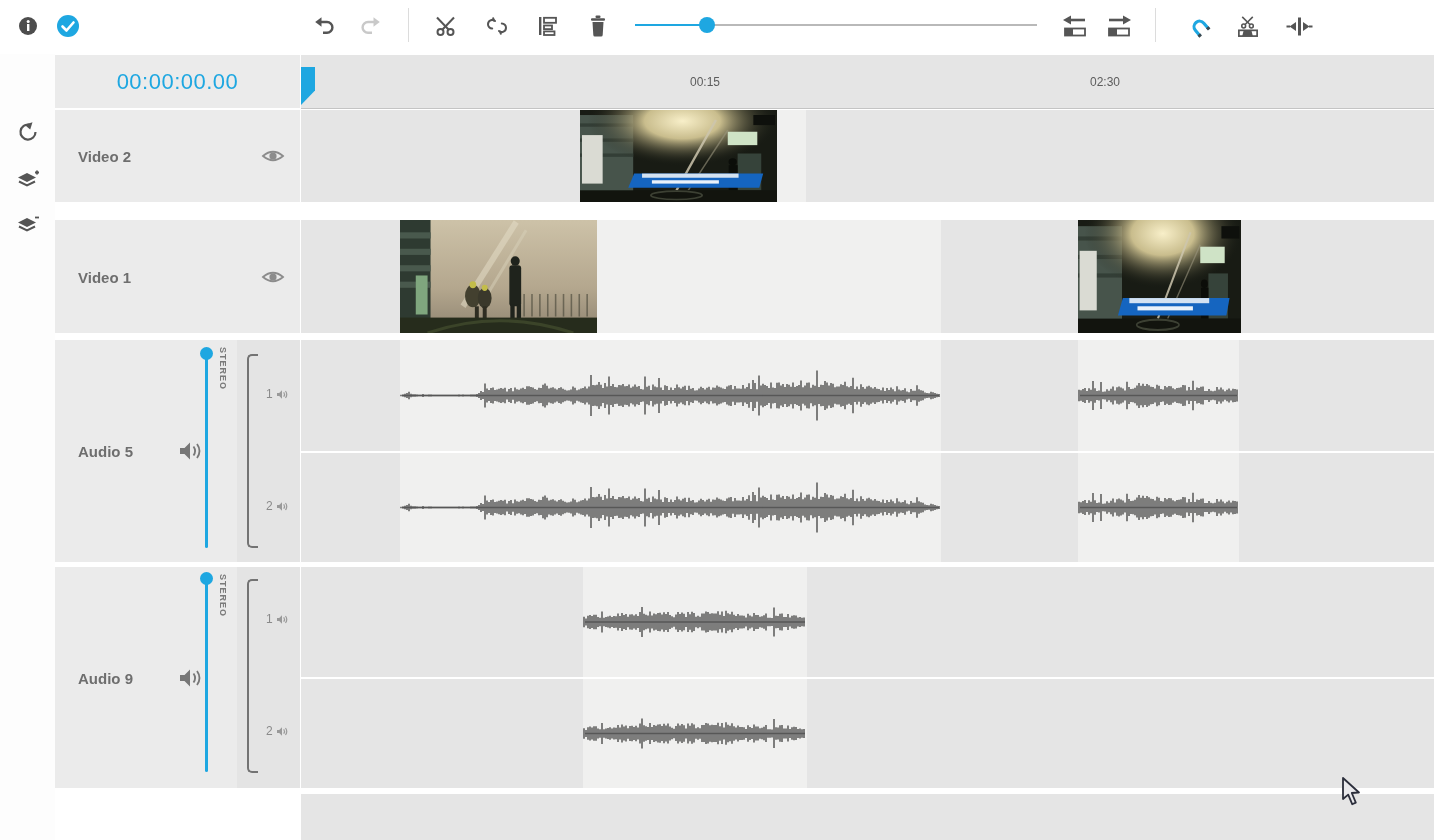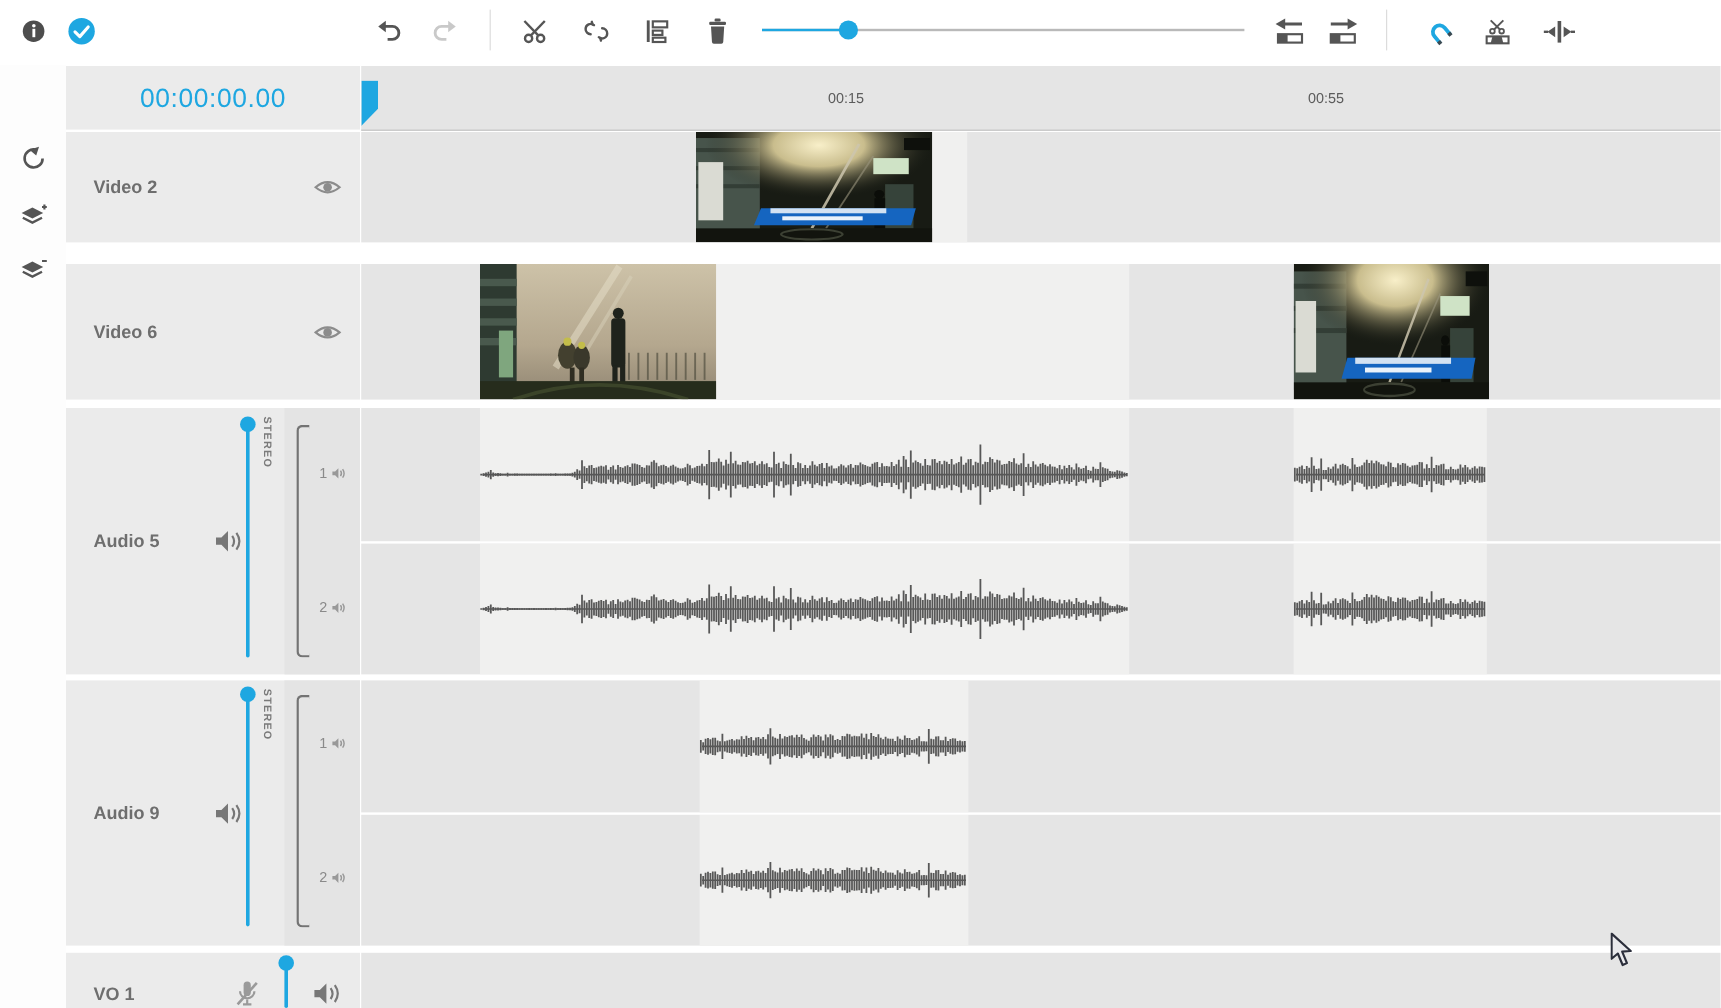--- a/index.html
+++ b/index.html
@@ -200,21 +200,21 @@
           <path d="M5 18.5 L13 22.5 L21 18.5" fill="none" stroke="#555" stroke-width="2"></path>
         </svg>
     </span>
   </div>
 
   <div class="hcell row-ruler-h">
     <span class="timecode">00:00:00.00</span>
   </div>
   <div class="tcell row-ruler-t">
     <span class="rmark" style="left: 404px;">00:15</span>
-    <span class="rmark" style="left: 804px;">00:55</span>
+    <span class="rmark" style="left: 804px;">02:30</span>
     <span class="playhead"></span>
   </div>
 
   <div class="hcell row-v2">
     <span class="tlabel vmid">Video 2</span>
     <span class="eye">
       <svg width="24" height="18" viewBox="0 0 24 18">
           <path d="M2 9 Q12 0.5 22 9 Q12 17.5 2 9 Z" fill="none" stroke="#8c8c8c" stroke-width="1.8"></path>
           <circle cx="12" cy="9" r="3.6" fill="#8c8c8c"></circle>
         </svg>
@@ -249,21 +249,21 @@
     <rect x="63" y="76" width="98" height="5" fill="#d3e2f2"></rect>
     <rect x="73" y="84" width="68" height="4" fill="#eaf2fa"></rect>
     <rect x="0" y="96" width="200" height="14" fill="#12140e"></rect>
     <ellipse cx="98" cy="102" rx="26" ry="5" fill="none" stroke="#3c4033" stroke-width="2"></ellipse>
   </svg>
         </div>
       </div>
   </div>
 
   <div class="hcell row-v1">
-    <span class="tlabel vmid">Video 6</span>
+    <span class="tlabel vmid">Video 1</span>
     <span class="eye">
       <svg width="24" height="18" viewBox="0 0 24 18">
           <path d="M2 9 Q12 0.5 22 9 Q12 17.5 2 9 Z" fill="none" stroke="#8c8c8c" stroke-width="1.8"></path>
           <circle cx="12" cy="9" r="3.6" fill="#8c8c8c"></circle>
         </svg>
     </span>
   </div>
   <div class="tcell row-v1">
     <div class="vclip" style="left: 99px; width: 541px;">
         <div class="thumb" style="width: 197px;">
@@ -447,40 +447,20 @@
   </div>
   <div class="tcell lane-a2-2">
     <div class="aclip" style="left: 282px; width: 224px;">
         <svg width="224" height="109">
     <path d="M2 54.5H222" stroke="#575757" stroke-width="1.3"></path>
     <path d="M1 49.2V59.8M3 51.0V58.0M5 48.2V60.8M7 47.5V61.5M9 48.5V60.5M11 47.3V61.7M13 47.2V61.8M15 49.6V59.4M17 50.2V58.8M19 44.0V65.0M21 50.2V58.8M23 49.5V59.5M25 48.9V60.1M27 48.3V60.7M29 49.6V59.4M31 48.5V60.5M33 48.8V60.2M35 46.0V63.0M37 48.4V60.6M39 45.6V63.4M41 47.4V61.6M43 46.6V62.4M45 49.3V59.7M47 47.1V61.9M49 46.7V62.3M51 48.1V60.9M53 46.7V62.3M55 48.6V60.4M57 44.4V64.6M59 39.4V69.6M61 46.3V62.7M63 47.2V61.8M65 48.1V60.9M67 44.1V64.9M69 47.9V61.1M71 46.1V62.9M73 46.7V62.3M75 45.6V63.4M77 45.2V63.8M79 47.1V61.9M81 44.8V64.2M83 46.6V62.4M85 44.6V64.4M87 47.6V61.4M89 48.7V60.3M91 49.7V59.3M93 46.9V62.1M95 44.5V64.5M97 46.4V62.6M99 44.9V64.1M101 46.2V62.8M103 49.6V59.4M105 44.6V64.4M107 46.8V62.2M109 44.3V64.7M111 45.4V63.6M113 49.2V59.8M115 48.3V60.7M117 49.2V59.8M119 45.9V63.1M121 46.1V62.9M123 43.9V65.1M125 44.4V64.6M127 46.2V62.8M129 45.7V63.3M131 46.0V63.0M133 46.1V62.9M135 43.8V65.2M137 47.3V61.7M139 43.9V65.1M141 48.5V60.5M143 43.3V65.7M145 45.8V63.2M147 46.7V62.3M149 44.3V64.7M151 47.3V61.7M153 48.6V60.4M155 46.5V62.5M157 48.0V61.0M159 48.1V60.9M161 48.2V60.8M163 49.9V59.1M165 46.3V62.7M167 48.1V60.9M169 49.0V60.0M171 45.4V63.6M173 47.6V61.4M175 47.4V61.6M177 49.2V59.8M179 48.8V60.2M181 47.8V61.2M183 46.1V62.9M185 50.3V58.7M187 50.2V58.8M189 50.4V58.6M191 40.1V68.9M193 48.2V60.8M195 48.5V60.5M197 46.2V62.8M199 46.0V63.0M201 49.4V59.6M203 49.4V59.6M205 46.5V62.5M207 49.9V59.1M209 48.3V60.7M211 47.7V61.3M213 48.0V61.0M215 50.1V58.9M217 49.5V59.5M219 50.3V58.7M221 50.0V59.0" stroke="#575757" stroke-width="1.5"></path>
         </svg>
       </div>
   </div>
 
-  <div class="hcell row-vo">
-    <span class="tlabel" style="top:26px">VO 1</span>
-    <span style="position:absolute;left:140px;top:22px;cursor:pointer">
-      <svg width="22" height="24" viewBox="0 0 22 24">
-          <rect x="8" y="2" width="6" height="12" rx="3" fill="#9a9a9a"></rect>
-          <path d="M5 10 a6 6 0 0 0 12 0" fill="none" stroke="#9a9a9a" stroke-width="1.8"></path>
-          <path d="M11 17 V21 M7.5 21 H14.5" stroke="#9a9a9a" stroke-width="1.8"></path>
-          <path d="M3 21 L19 3" stroke="#9a9a9a" stroke-width="2.2"></path>
-        </svg>
-    </span>
-    <div class="vknob" style="left:177px;top:2px"></div>
-    <div class="vline" style="left:182px;top:9px;bottom:0"></div>
-    <span style="position:absolute;left:205px;top:24px;cursor:pointer">
-      <svg width="24" height="20" viewBox="0 0 24 20">
-          <path d="M2 7 h4.5 l5.5 -5.5 v17 l-5.5 -5.5 h-4.5 z" fill="#777"></path>
-          <path d="M15.5 5.5 q3.2 4.5 0 9" fill="none" stroke="#777" stroke-width="1.8"></path>
-          <path d="M19 3 q5 7 0 14" fill="none" stroke="#777" stroke-width="1.8"></path>
-        </svg>
-    </span>
-  </div>
   <div class="tcell row-vo"></div>
 
   <span class="cursor">
     <svg width="26" height="36" viewBox="0 0 26 36">
         <polygon points="1,1 17,15.5 9.8,16 13.8,25.6 10.2,27.2 6.2,17.6 1,22" fill="#e9e9ec" stroke="#2b2e3b" stroke-width="1.8" stroke-linejoin="round"></polygon>
       </svg>
   </span>
 
 </div>
 

